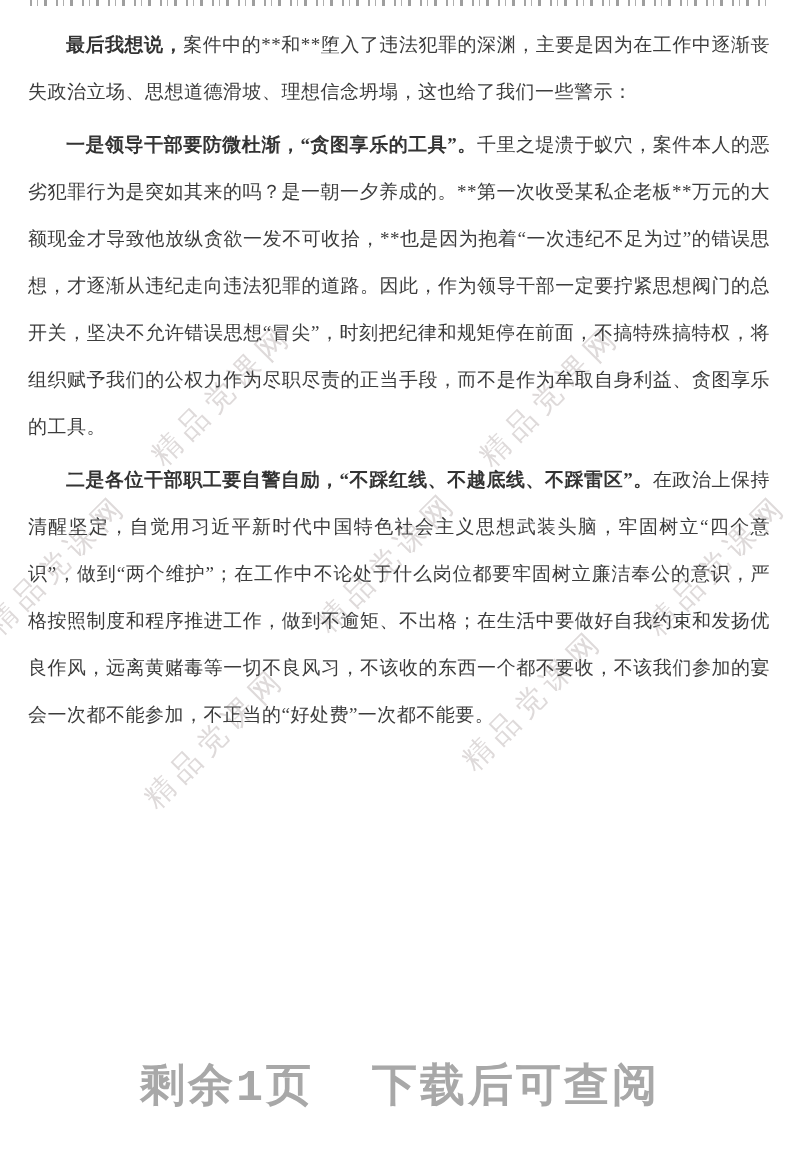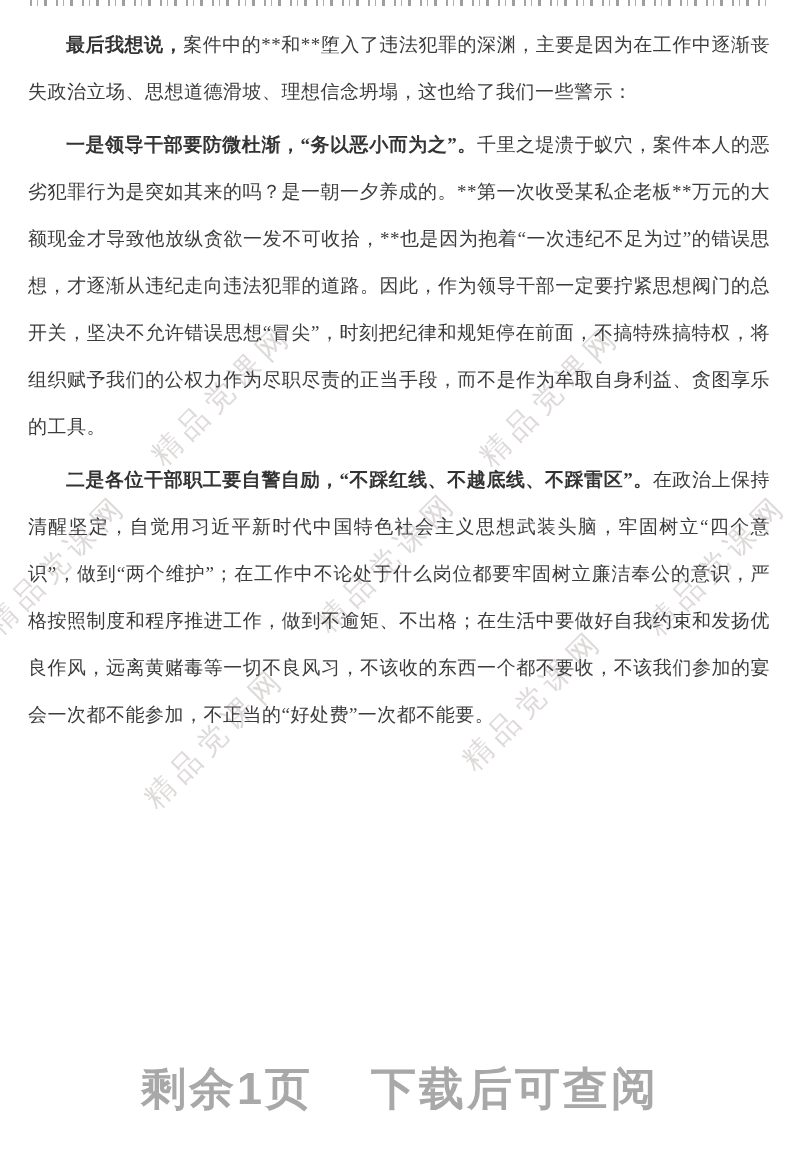--- a/index.html
+++ b/index.html
@@ -43,21 +43,21 @@
     color:#3c3c3c;
     text-align:justify;
     text-indent:2em;
   }
   .para b{font-weight:700;color:#333333;}
   
   .footer-banner{
     position:absolute;z-index:1;
     left:0;top:1062px;width:800px;
     text-align:center;
-    font-family:Liberation Sans, sans-serif;
+    font-family:Liberation Mono, monospace;
     font-weight:700;font-size:45px;line-height:54px;
     color:#a8a8a8;letter-spacing:3px;
     white-space:nowrap;
     cursor:pointer;
   }
   .footer-banner .gap{display:inline-block;width:58px;}
 </style>
 </head>
 <body>
 
@@ -71,21 +71,21 @@
     <span class="wm w3">精品党课网</span>
     <span class="wm w4">精品党课网</span>
     <span class="wm w5">精品党课网</span>
     <span class="wm w6">精品党课网</span>
     <span class="wm w7">精品党课网</span>
   </div>
 
   <div class="content">
     <p class="para"><b>最后我想说，</b><span>案件中的**和**堕入了违法犯罪的深渊，主要是因为在工作中逐渐丧失政治立场、思想道德滑坡、理想信念坍塌，这也给了我们一些警示：</span></p>
 
-    <p class="para"><b>一是领导干部要防微杜渐，“务以恶小而为之”。</b><span>千里之堤溃于蚁穴，案件本人的恶劣犯罪行为是突如其来的吗？是一朝一夕养成的。**第一次收受某私企老板**万元的大额现金才导致他放纵贪欲一发不可收拾，**也是因为抱着“一次违纪不足为过”的错误思想，才逐渐从违纪走向违法犯罪的道路。因此，作为领导干部一定要拧紧思想阀门的总开关，坚决不允许错误思想“冒尖”，时刻把纪律和规矩停在前面，不搞特殊搞特权，将组织赋予我们的公权力作为尽职尽责的正当手段，而不是作为牟取自身利益、贪图享乐的工具。</span></p>
+    <p class="para"><b>一是领导干部要防微杜渐，“贪图享乐的工具”。</b><span>千里之堤溃于蚁穴，案件本人的恶劣犯罪行为是突如其来的吗？是一朝一夕养成的。**第一次收受某私企老板**万元的大额现金才导致他放纵贪欲一发不可收拾，**也是因为抱着“一次违纪不足为过”的错误思想，才逐渐从违纪走向违法犯罪的道路。因此，作为领导干部一定要拧紧思想阀门的总开关，坚决不允许错误思想“冒尖”，时刻把纪律和规矩停在前面，不搞特殊搞特权，将组织赋予我们的公权力作为尽职尽责的正当手段，而不是作为牟取自身利益、贪图享乐的工具。</span></p>
 
     <p class="para"><b>二是各位干部职工要自警自励，“不踩红线、不越底线、不踩雷区”。</b><span>在政治上保持清醒坚定，自觉用习近平新时代中国特色社会主义思想武装头脑，牢固树立“四个意识”，做到“两个维护”；在工作中不论处于什么岗位都要牢固树立廉洁奉公的意识，严格按照制度和程序推进工作，做到不逾矩、不出格；在生活中要做好自我约束和发扬优良作风，远离黄赌毒等一切不良风习，不该收的东西一个都不要收，不该我们参加的宴会一次都不能参加，不正当的“好处费”一次都不能要。</span></p>
 
   </div>
 
   <div class="footer-banner">
     <span>剩余1页</span><span class="gap"></span><span>下载后可查阅</span>
   </div>
 
 </div>

